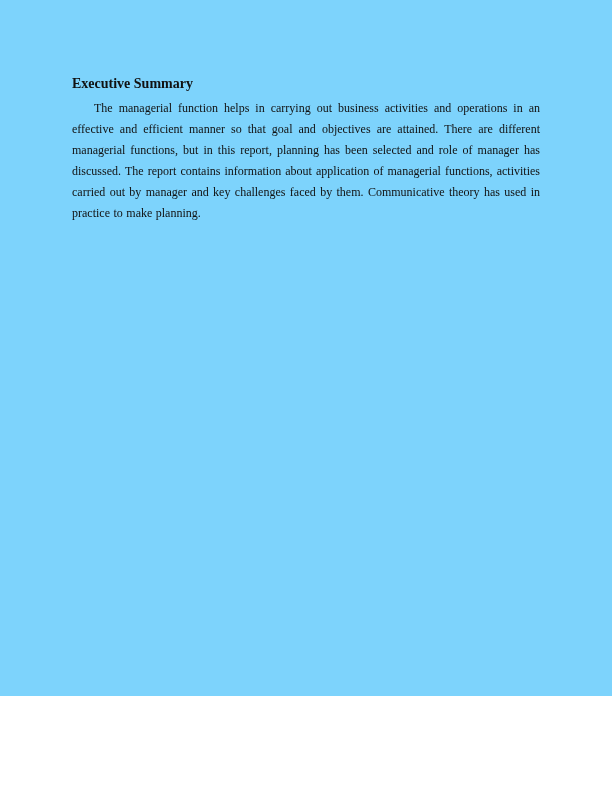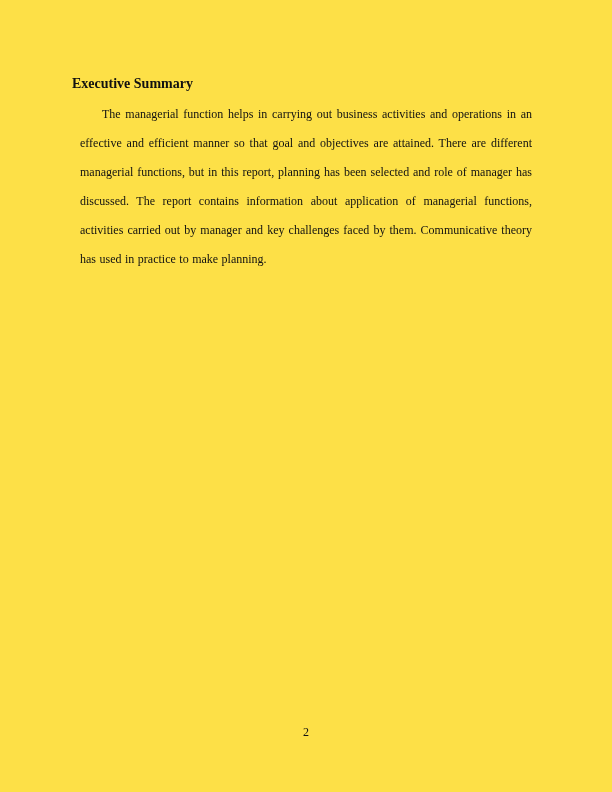--- a/index.html
+++ b/index.html
@@ -3,45 +3,45 @@
 <meta charset="utf-8">
 <style>
   html, body {
     margin: 0;
     padding: 0;
     background: #ffffff;
   }
   .page {
     position: relative;
     width: 612px;
-    height: 792px;
-    background: #fde047;
+    height: 696px;
+    background: #7dd3fc;
     overflow: hidden;
     font-family: "Liberation Serif", serif;
     color: #111111;
   }
   .content {
     position: absolute;
     top: 76px;
     left: 72px;
     right: 72px;
   }
   .heading {
     font-size: 14px;
     line-height: 16px;
     font-weight: bold;
     margin: 0 0 6px 0;
     color: #111111;
   }
   .body-paragraph {
     font-size: 12px;
-    line-height: 29px;
+    line-height: 21px;
     text-align: justify;
     text-indent: 22px;
-    margin: 8px;
+    margin: 0;
     color: #111111;
     word-spacing: 0.5px;
   }
   .page-number {
     position: absolute;
     top: 722px;
     left: 0;
     right: 0;
     text-align: center;
     font-size: 12px;

